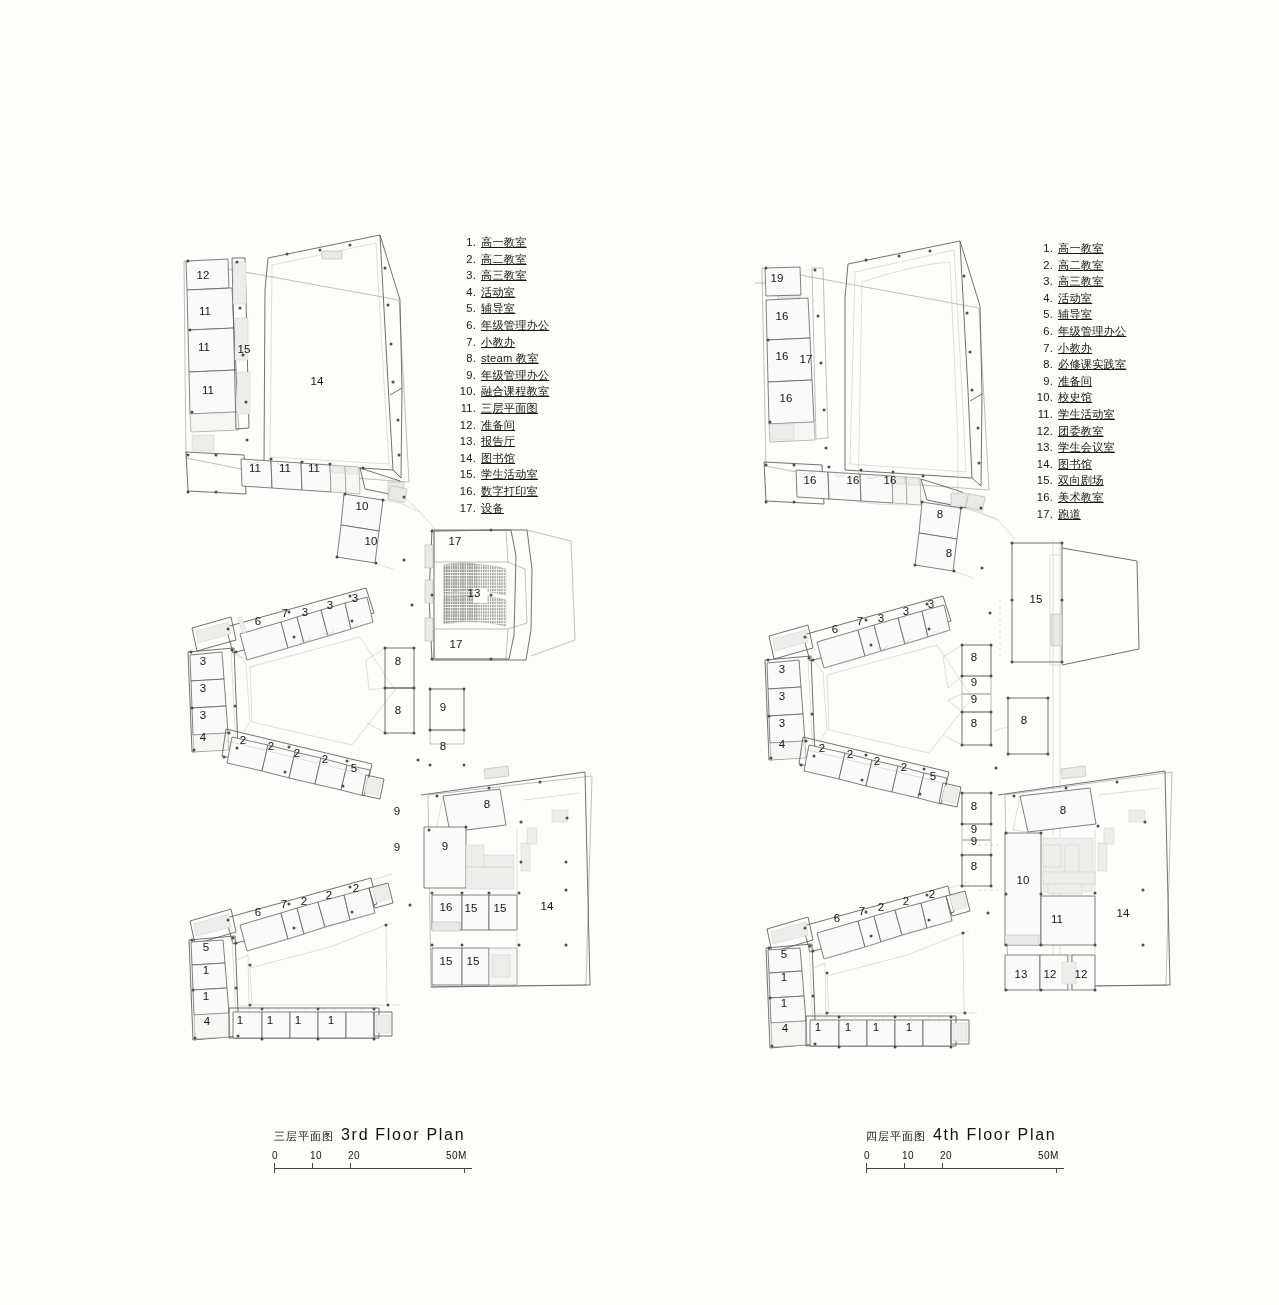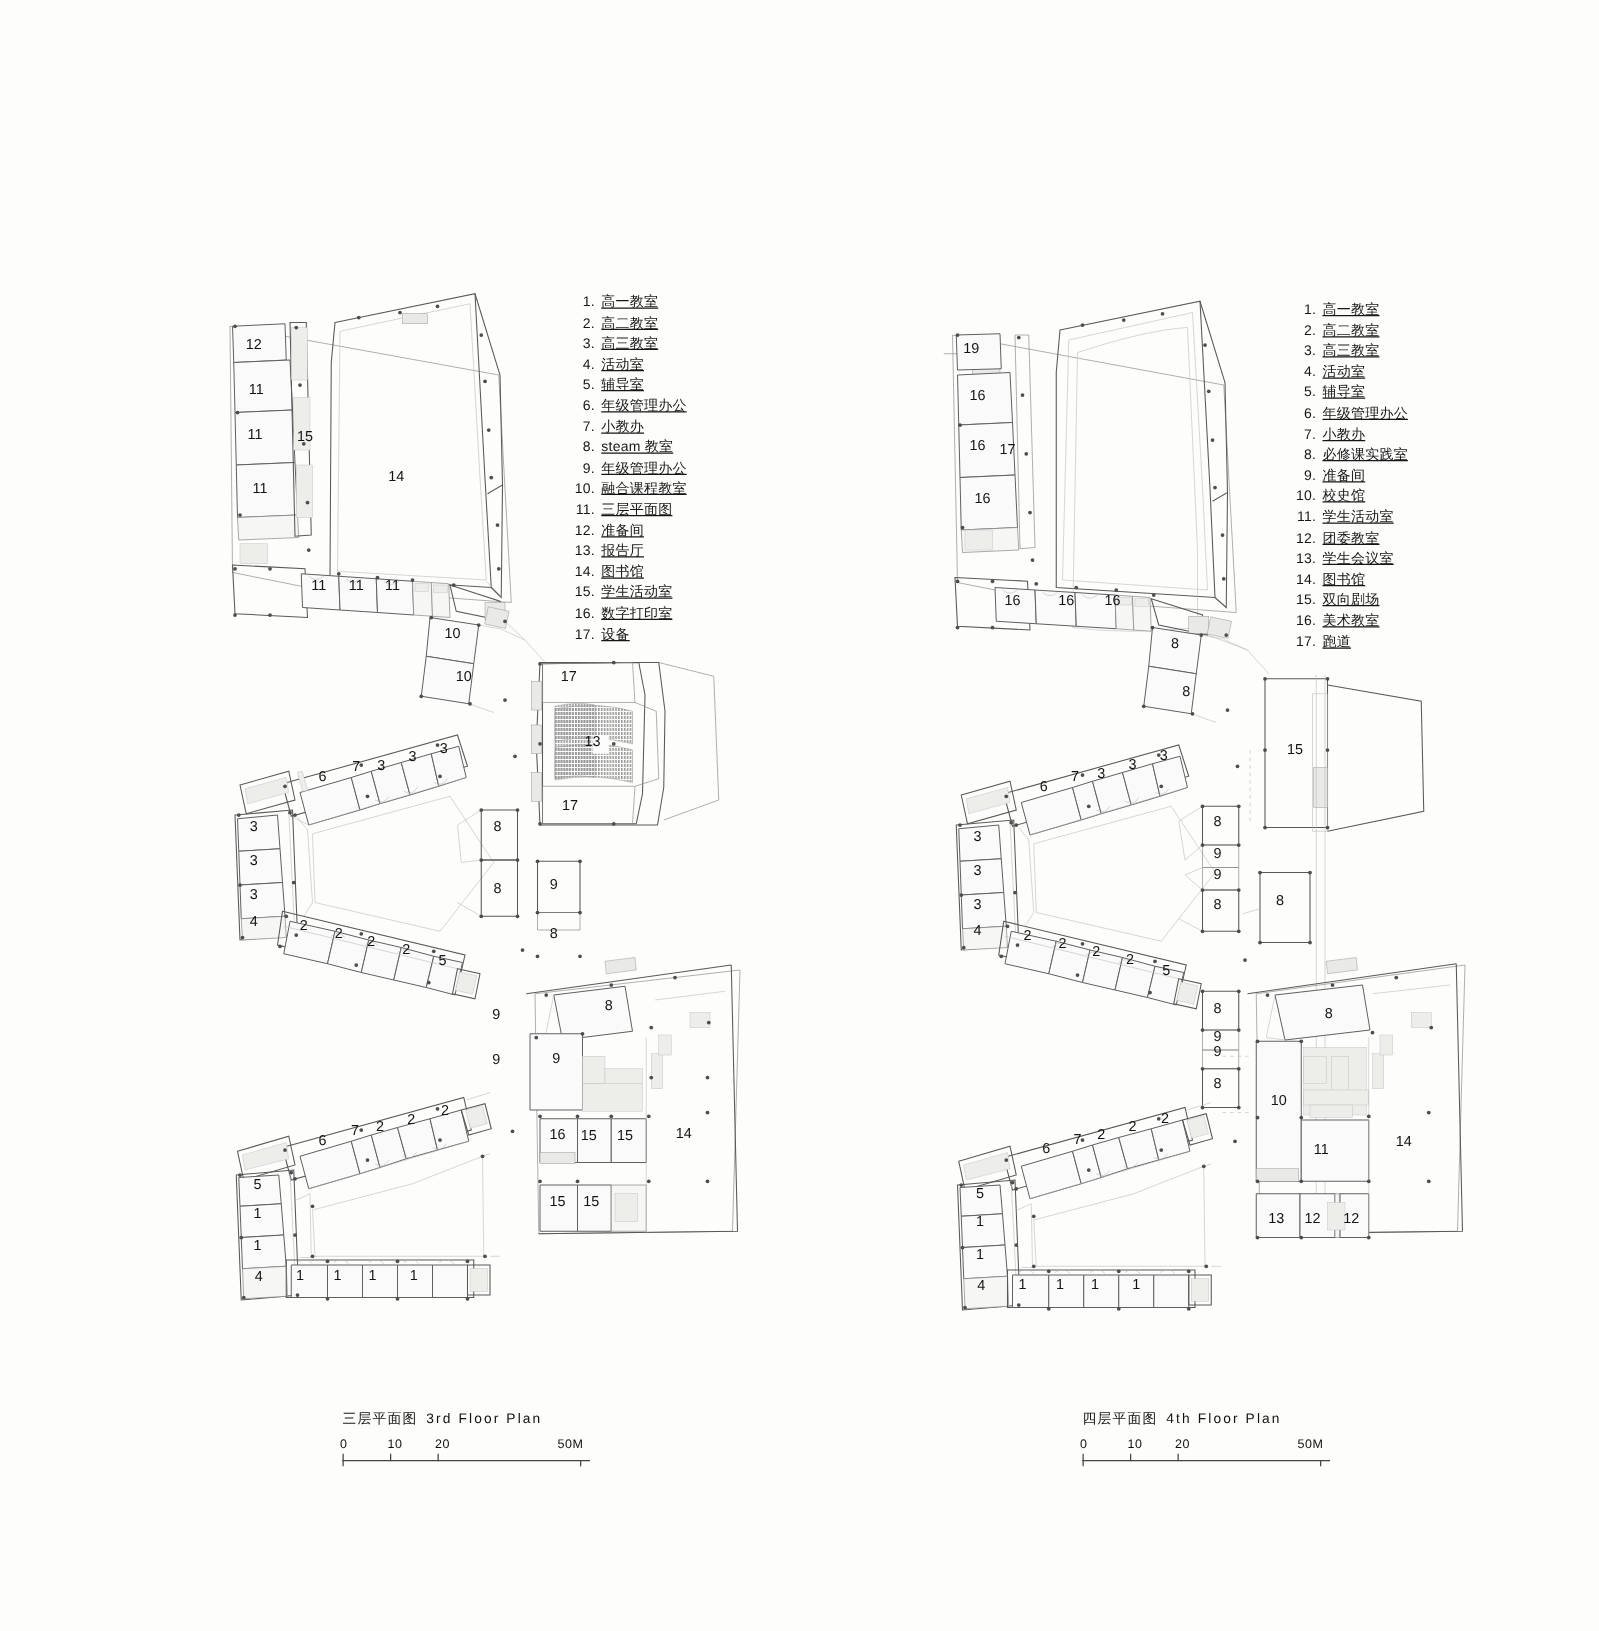--- a/index.html
+++ b/index.html
@@ -15,21 +15,21 @@
   .legend .lrow{display:flex;white-space:nowrap;}
   .legend .lnum{display:inline-block;width:21px;text-align:right;margin-right:5px;font-family:"Liberation Sans",sans-serif;}
   .legend .ltxt{display:inline-block;text-decoration:underline;}
   #legend-3f{left:455px;top:234px;}
   #legend-4f{left:1032px;top:240px;}
 
   .caption{position:absolute;font-size:13px;color:#111;letter-spacing:.6px;white-space:nowrap;}
   #caption-3f{left:274px;top:1126px;}
   #caption-4f{left:866px;top:1126px;text-align:right;}
   .caption .cn{font-size:11px;letter-spacing:1px;}
-  .caption .en{font-size:11px;letter-spacing:1.7px;margin-left:7px;}
+  .caption .en{font-size:16px;letter-spacing:1.7px;margin-left:7px;}
 
   .scalebar{position:absolute;width:198px;height:26px;}
   #scale-3f{left:274px;top:1150px;}
   #scale-4f{left:866px;top:1150px;}
   .scalebar .sline{position:absolute;left:0;top:18px;width:198px;height:1px;background:#444;}
   .scalebar .stick{position:absolute;top:13px;width:1px;height:6px;background:#444;}
   .scalebar .slabel{position:absolute;top:0;font-size:10px;color:#111;letter-spacing:.4px;}
 
   svg.plan{position:absolute;left:0;top:0;width:1279px;height:1305px;pointer-events:none;}
   .rm{font-family:"Liberation Sans",sans-serif;fill:#141414;}

